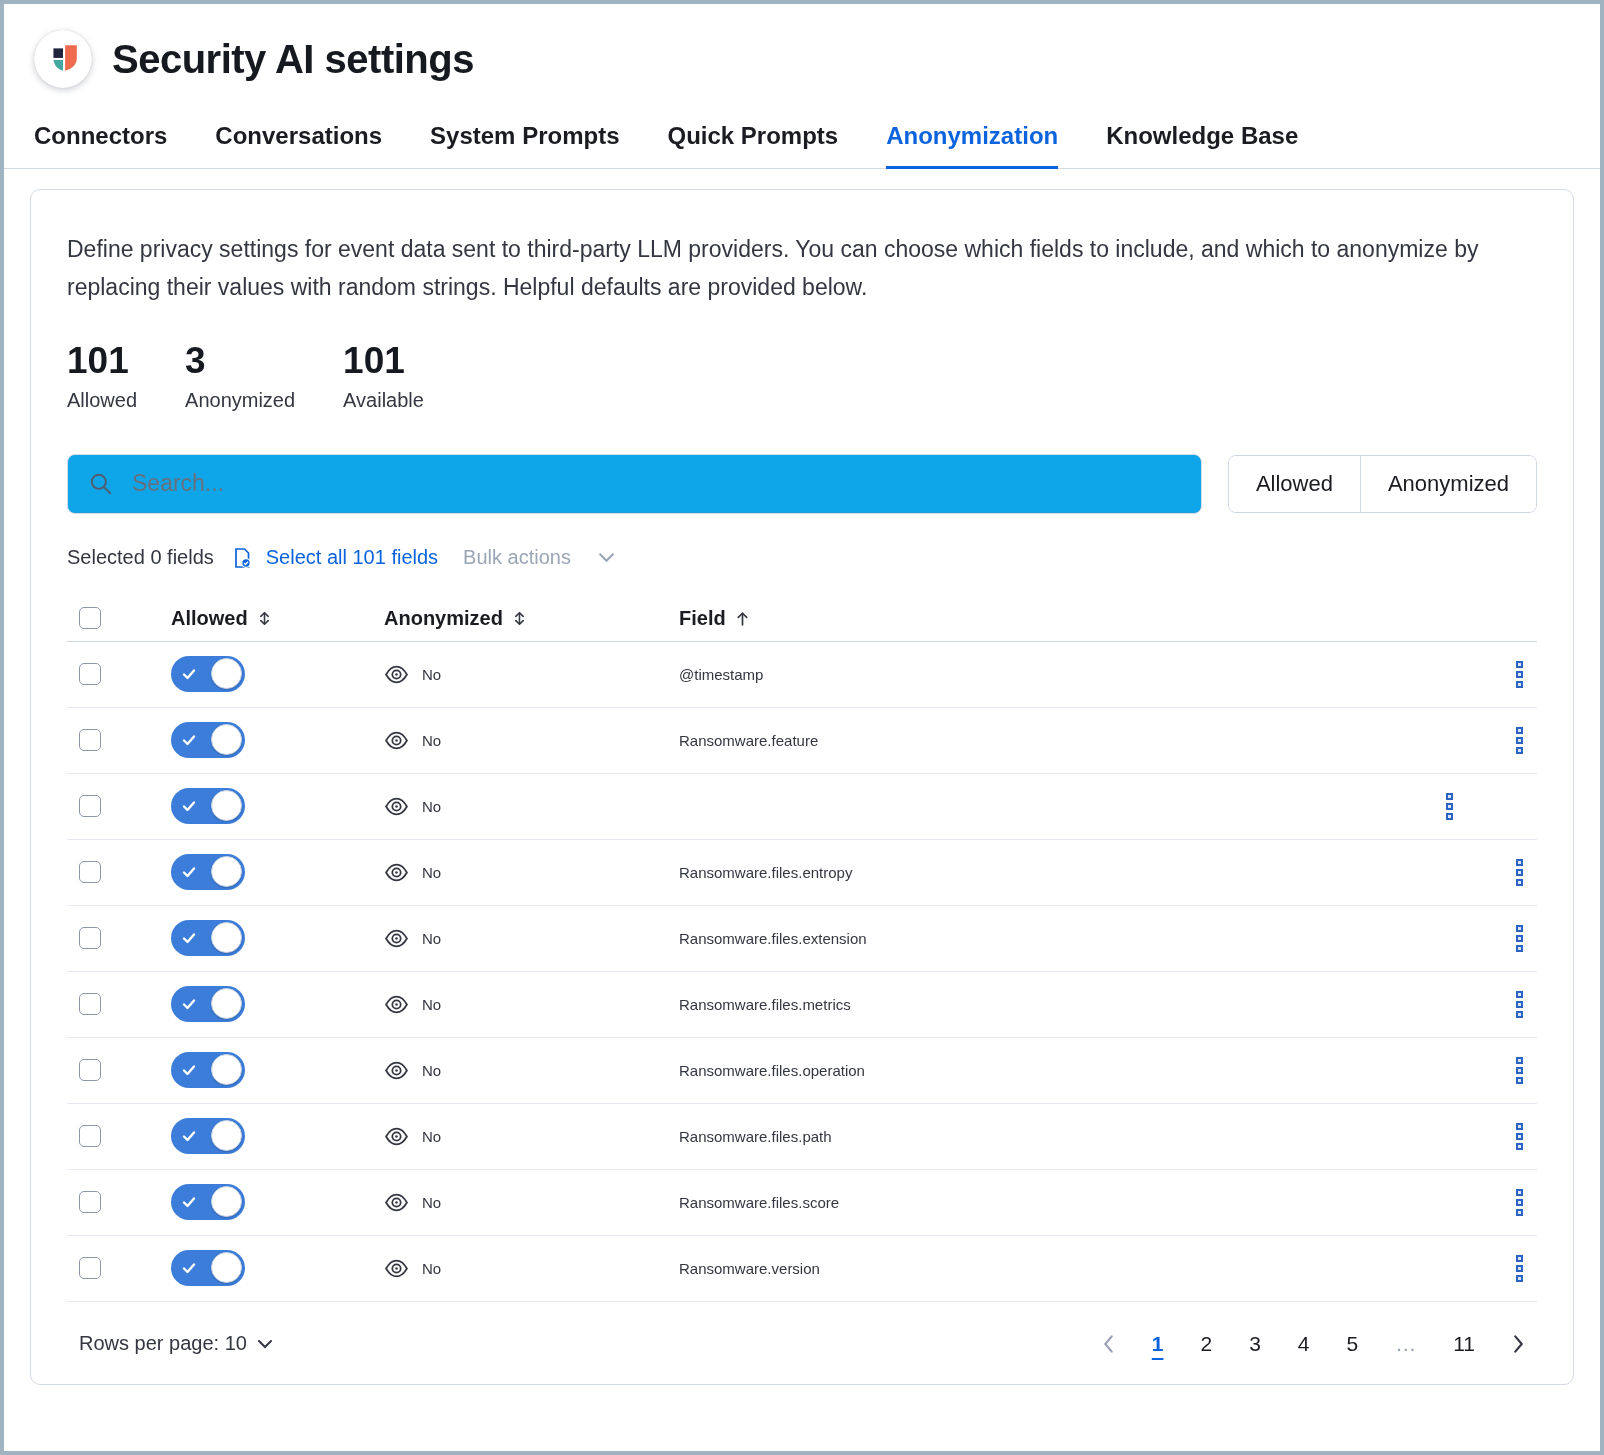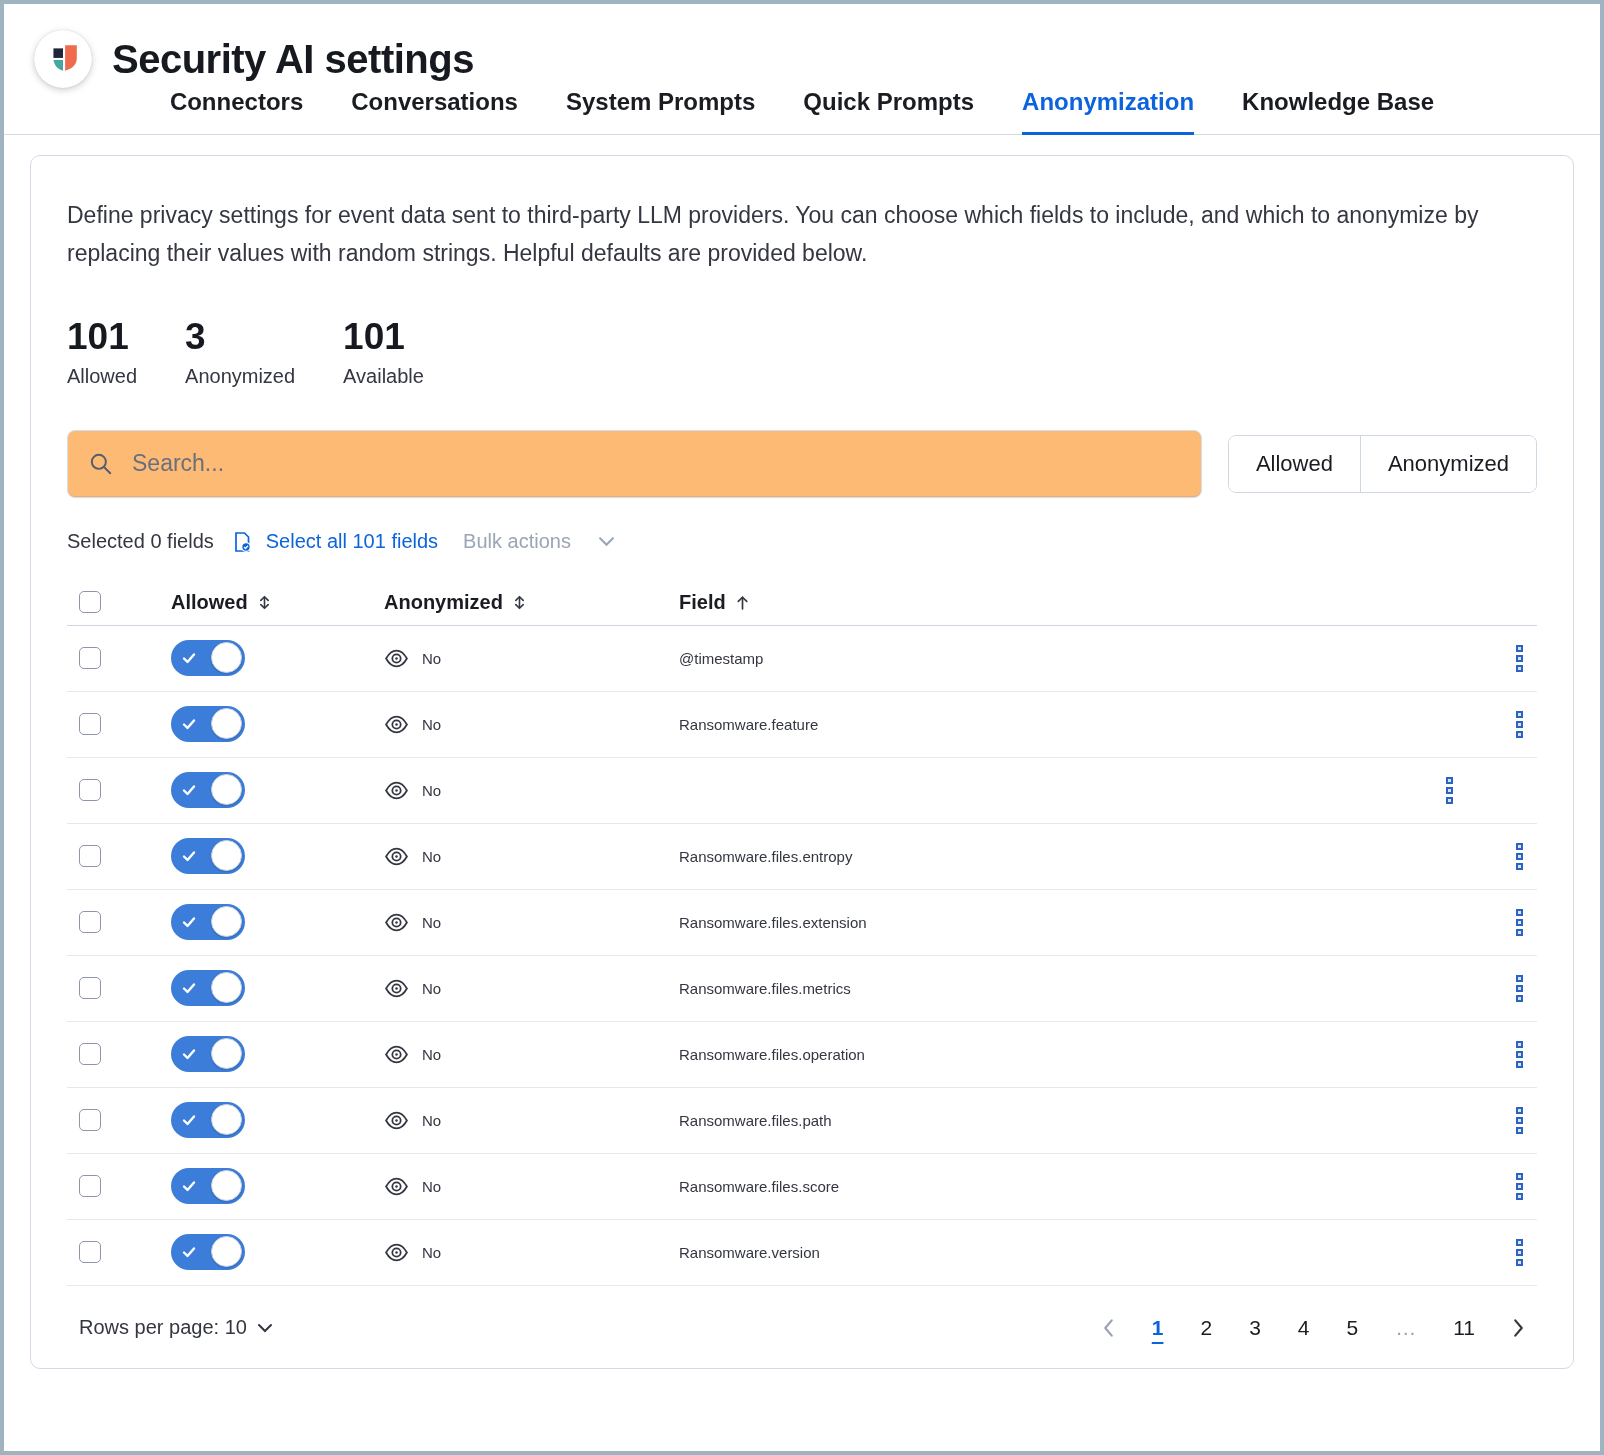--- a/index.html
+++ b/index.html
@@ -9,35 +9,35 @@
     border:4px solid #9fb3c1;overflow:hidden;
     font-family:"Liberation Sans","DejaVu Sans",sans-serif;color:#1a1c21;
   }
   
   .app-header{display:flex;align-items:center;gap:20px;padding:26px 30px 0;}
   .logo-circle{width:58px;height:58px;border-radius:50%;background:#fff;
     box-shadow:0 2px 6px rgba(50,60,80,.25),0 0 1px rgba(50,60,80,.25);
     display:flex;align-items:center;justify-content:center;}
   .page-title{font-size:40px;font-weight:700;letter-spacing:-.5px;color:#16191f;}
   
-  .tabs{display:flex;gap:48px;padding:0 30px;border-bottom:1px solid #d3dae6;justify-content:center;}
+  .tabs{display:flex;gap:48px;padding:0 30px;margin-top:34px;border-bottom:1px solid #d3dae6;}
   .tab{font-size:24px;font-weight:700;padding-bottom:16px;border-bottom:3px solid transparent;
     margin-bottom:-1px;cursor:pointer;color:#1a1c21;}
   .tab.selected{color:#0b64dd;border-bottom-color:#0b64dd;}
   
   .panel{margin:20px 26px 0;border:1px solid #d3dae6;border-radius:10px;padding:40px 36px 28px;}
   .description{font-size:23px;line-height:38px;color:#343741;max-width:1430px;}
   
-  .stats{display:flex;gap:48px;margin-top:46px;}
+  .stats{display:flex;gap:48px;margin-top:36px;}
   .stat-value{font-size:37px;font-weight:700;color:#16191f;line-height:1.05;}
   .stat-label{font-size:20px;color:#343741;margin-top:8px;}
   
   .search-row{display:flex;align-items:center;gap:26px;margin-top:42px;}
-  .search-box{flex:1;display:flex;align-items:center;gap:16px;height:68px;
-    background:#fdba74;border:1px solid #d6dde8;border-radius:8px;padding:0 20px;
+  .search-box{flex:1;display:flex;align-items:center;gap:16px;height:60px;
+    background:#0ea5e9;border:1px solid #d6dde8;border-radius:8px;padding:0 20px;
     box-shadow:inset 0 -1px 0 rgba(105,112,125,.15);}
   .search-box input{border:none;outline:none;background:transparent;font-size:23px;flex:1;
     font-family:inherit;color:#343741;}
   .search-box input::placeholder{color:#69707d;}
   .filter-group{display:flex;border:1px solid #cfd7e2;border-radius:8px;overflow:hidden;height:58px;background:#fff;}
   .filter-btn{display:flex;align-items:center;padding:0 27px;font-size:22px;font-weight:500;
     color:#1a1c21;cursor:pointer;background:#fff;}
   .filter-btn + .filter-btn{border-left:1px solid #cfd7e2;}
   
   .selection-row{display:flex;align-items:center;margin-top:32px;font-size:20px;}

